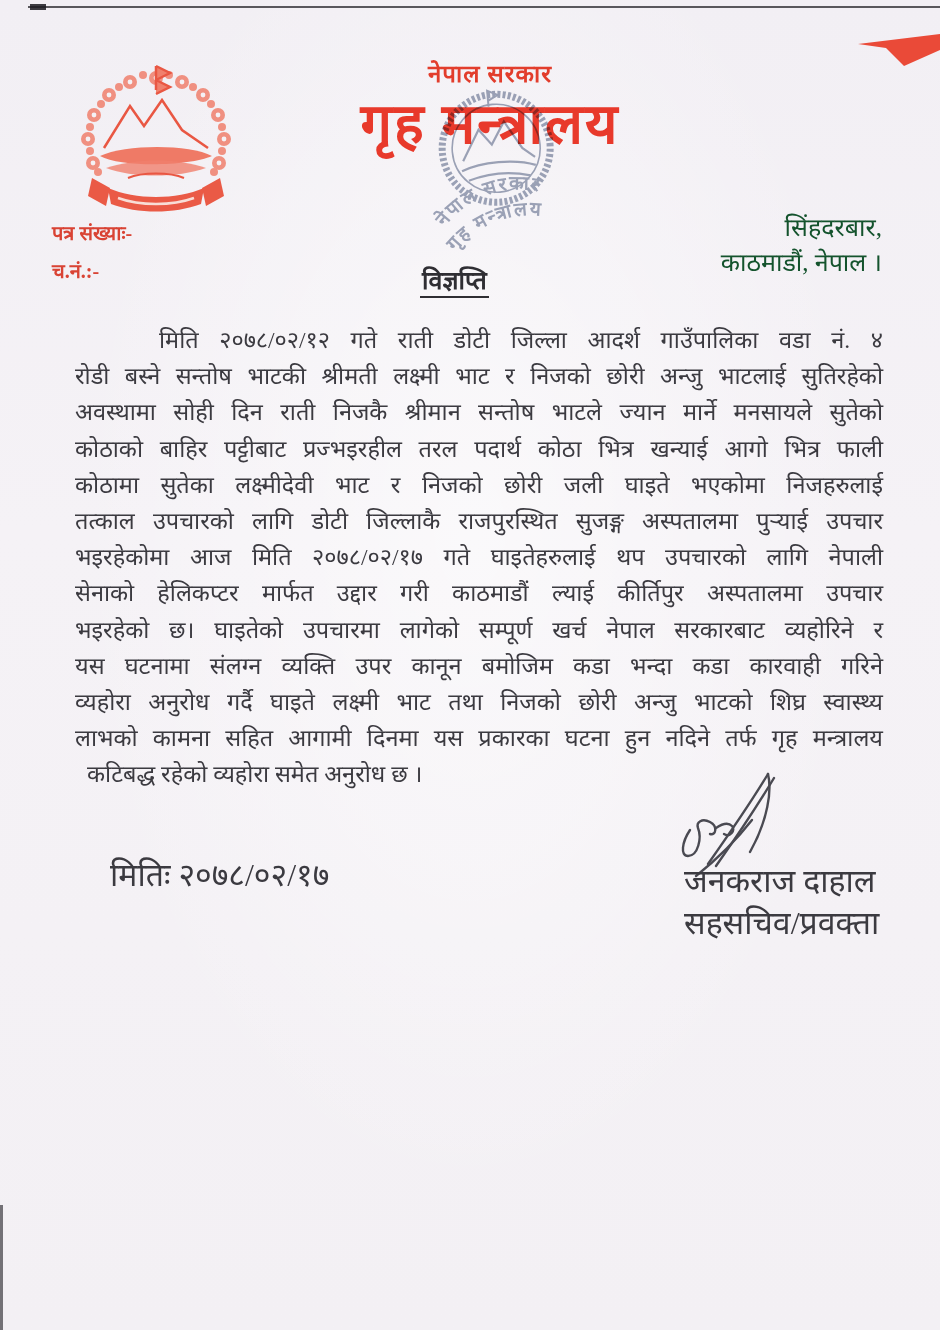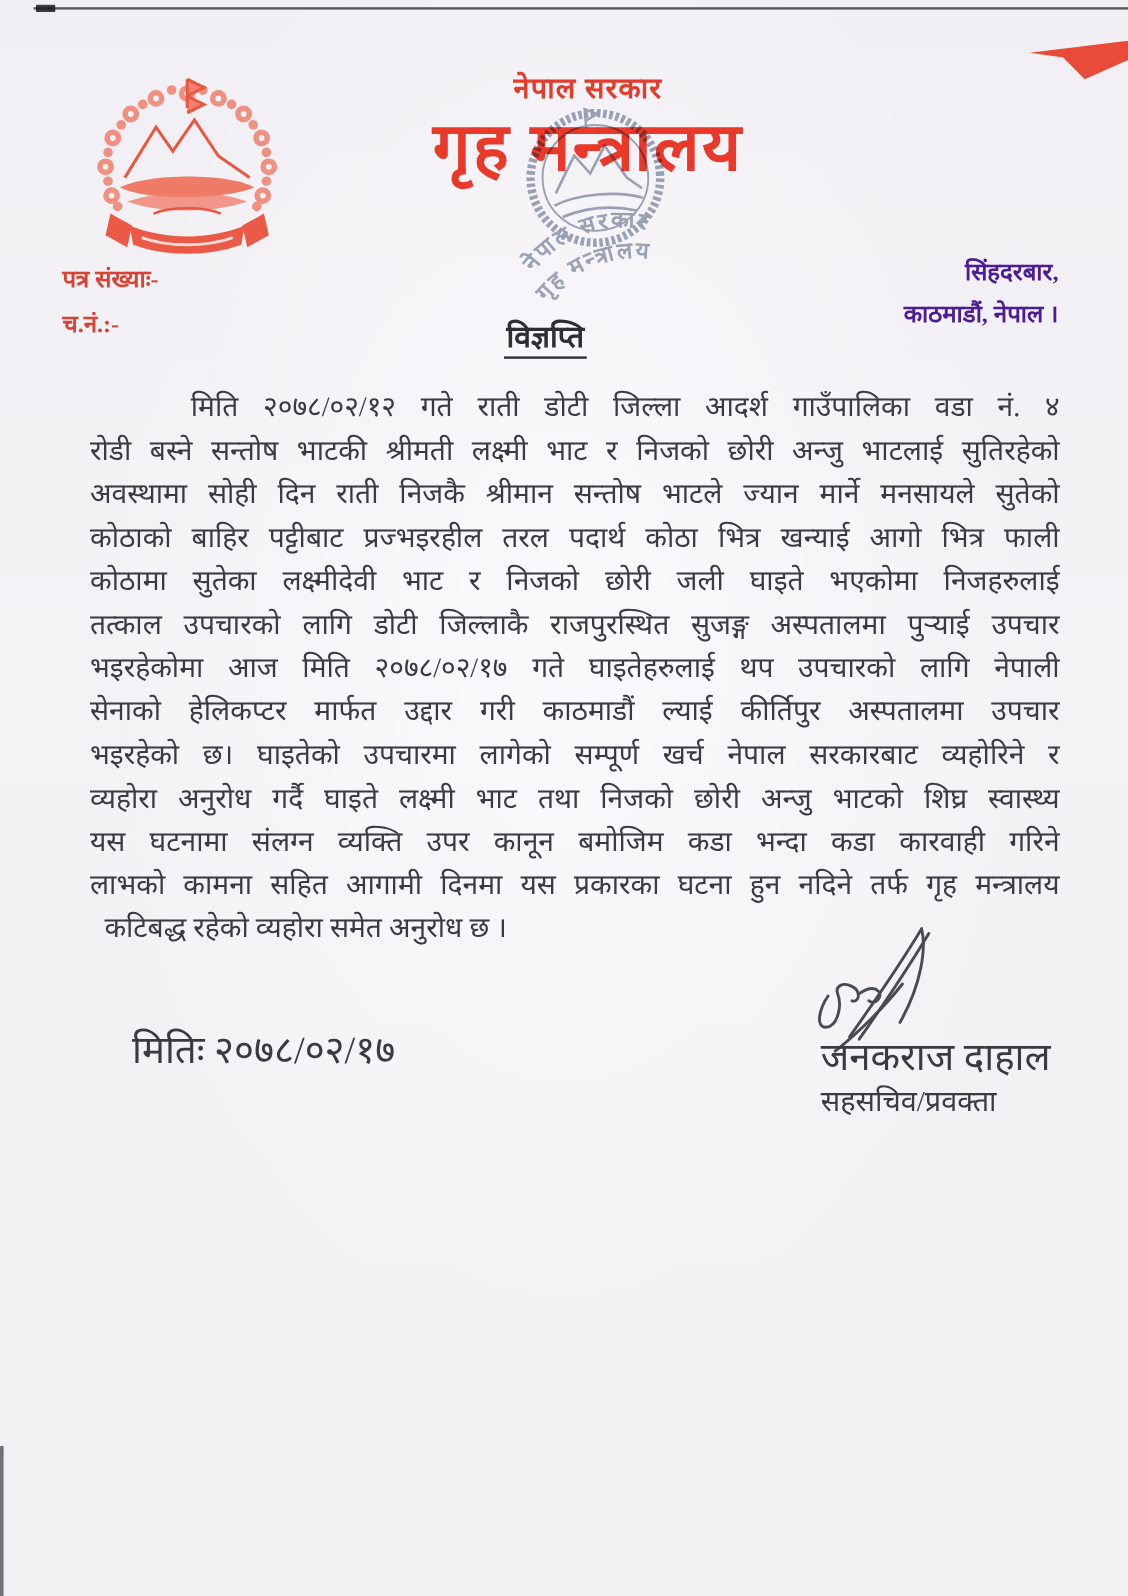--- a/index.html
+++ b/index.html
@@ -28,21 +28,21 @@
     position:absolute;left:290px;top:88px;width:400px;text-align:center;
     font-size:56px;font-weight:bold;color:#e8392b;letter-spacing:2px;line-height:72px;
   }
   .emblem{position:absolute;left:70px;top:60px;width:172px;height:172px;}
   .stamp{position:absolute;left:398px;top:76px;width:204px;height:186px;transform:rotate(-5deg);
          mix-blend-mode:multiply;opacity:.92;}
   .corner-mark{position:absolute;left:858px;top:34px;width:82px;height:32px;}
 
   .address{
     position:absolute;right:58px;top:210px;width:260px;text-align:right;
-    color:#4c1d95;font-size:20px;font-weight:bold;line-height:35px;
+    color:#14532d;font-size:25px;font-weight:normal;line-height:35px;
   }
   .ref-block{
     position:absolute;left:52px;top:214px;width:330px;
     color:#d94334;font-size:20px;font-weight:bold;line-height:38px;
   }
   .doc-title{
     position:absolute;left:420px;top:262px;width:150px;text-align:left;
     color:#2f2e33;font-size:25px;font-weight:bold;
   }
   .doc-title span{border-bottom:2px solid #2f2e33;padding:0 2px 2px 2px;}
@@ -56,21 +56,21 @@
     height:36.2px;line-height:36.2px;white-space:nowrap;
     text-align:justify;text-align-last:justify;
   }
   .body-line.first-line{text-indent:84px;}
   .body-line.last-line{text-align-last:left;margin-left:12px;}
 
   
   .date-line{position:absolute;left:110px;top:852px;color:#3b3a40;font-size:32px;}
   .signature{position:absolute;left:672px;top:768px;width:140px;height:110px;}
   .sig-name{position:absolute;left:684px;top:858px;color:#3b3a40;font-size:32px;}
-  .sig-title{position:absolute;left:684px;top:900px;color:#3b3a40;font-size:24px;}
+  .sig-title{position:absolute;left:684px;top:900px;color:#3b3a40;font-size:32px;}
 </style>
 </head>
 <body>
 
 <div class="paper-shade"></div>
 <div class="scan-top-line"></div>
 <div class="scan-top-tick"></div>
 <div class="scan-left-edge"></div>
 
 <svg class="emblem" viewBox="0 0 172 172">
@@ -180,22 +180,22 @@
 <div class="letter-body">
     <div class="body-line first-line">मिति २०७८/०२/१२ गते राती डोटी जिल्ला आदर्श गाउँपालिका वडा नं. ४</div>
     <div class="body-line">रोडी बस्ने सन्तोष भाटकी श्रीमती लक्ष्मी भाट र निजको छोरी अन्जु भाटलाई सुतिरहेको</div>
     <div class="body-line">अवस्थामा सोही दिन राती निजकै श्रीमान सन्तोष भाटले ज्यान मार्ने मनसायले सुतेको</div>
     <div class="body-line">कोठाको बाहिर पट्टीबाट प्रज्भइरहील तरल पदार्थ कोठा भित्र खन्याई आगो भित्र फाली</div>
     <div class="body-line">कोठामा सुतेका लक्ष्मीदेवी भाट र निजको छोरी जली घाइते भएकोमा निजहरुलाई</div>
     <div class="body-line">तत्काल उपचारको लागि डोटी जिल्लाकै राजपुरस्थित सुजङ्ग अस्पतालमा पुऱ्याई उपचार</div>
     <div class="body-line">भइरहेकोमा आज मिति २०७८/०२/१७ गते घाइतेहरुलाई थप उपचारको लागि नेपाली</div>
     <div class="body-line">सेनाको हेलिकप्टर मार्फत उद्दार गरी काठमाडौं ल्याई कीर्तिपुर अस्पतालमा उपचार</div>
     <div class="body-line">भइरहेको छ। घाइतेको उपचारमा लागेको सम्पूर्ण खर्च नेपाल सरकारबाट व्यहोरिने र</div>
+    <div class="body-line">यस घटनामा संलग्न व्यक्ति उपर कानून बमोजिम कडा भन्दा कडा कारवाही गरिने</div>
     <div class="body-line">व्यहोरा अनुरोध गर्दै घाइते लक्ष्मी भाट तथा निजको छोरी अन्जु भाटको शिघ्र स्वास्थ्य</div>
-    <div class="body-line">यस घटनामा संलग्न व्यक्ति उपर कानून बमोजिम कडा भन्दा कडा कारवाही गरिने</div>
     <div class="body-line">लाभको कामना सहित आगामी दिनमा यस प्रकारका घटना हुन नदिने तर्फ गृह मन्त्रालय</div>
     <div class="body-line last-line">कटिबद्ध रहेको व्यहोरा समेत अनुरोध छ ।</div>
   </div>
 
 <div class="date-line">मितिः २०७८/०२/१७</div>
 
 <svg class="signature" viewBox="0 0 140 110">
   <g stroke="#4a4a52" stroke-width="2.4" fill="none" stroke-linecap="round">
     <path d="M18 62 C10 74, 8 88, 16 88 C26 88, 30 70, 26 60 C24 54, 30 50, 38 54 C46 58, 44 68, 38 66"></path>
     <path d="M44 60 C50 56, 56 54, 60 58 C64 62, 58 70, 52 66"></path>

